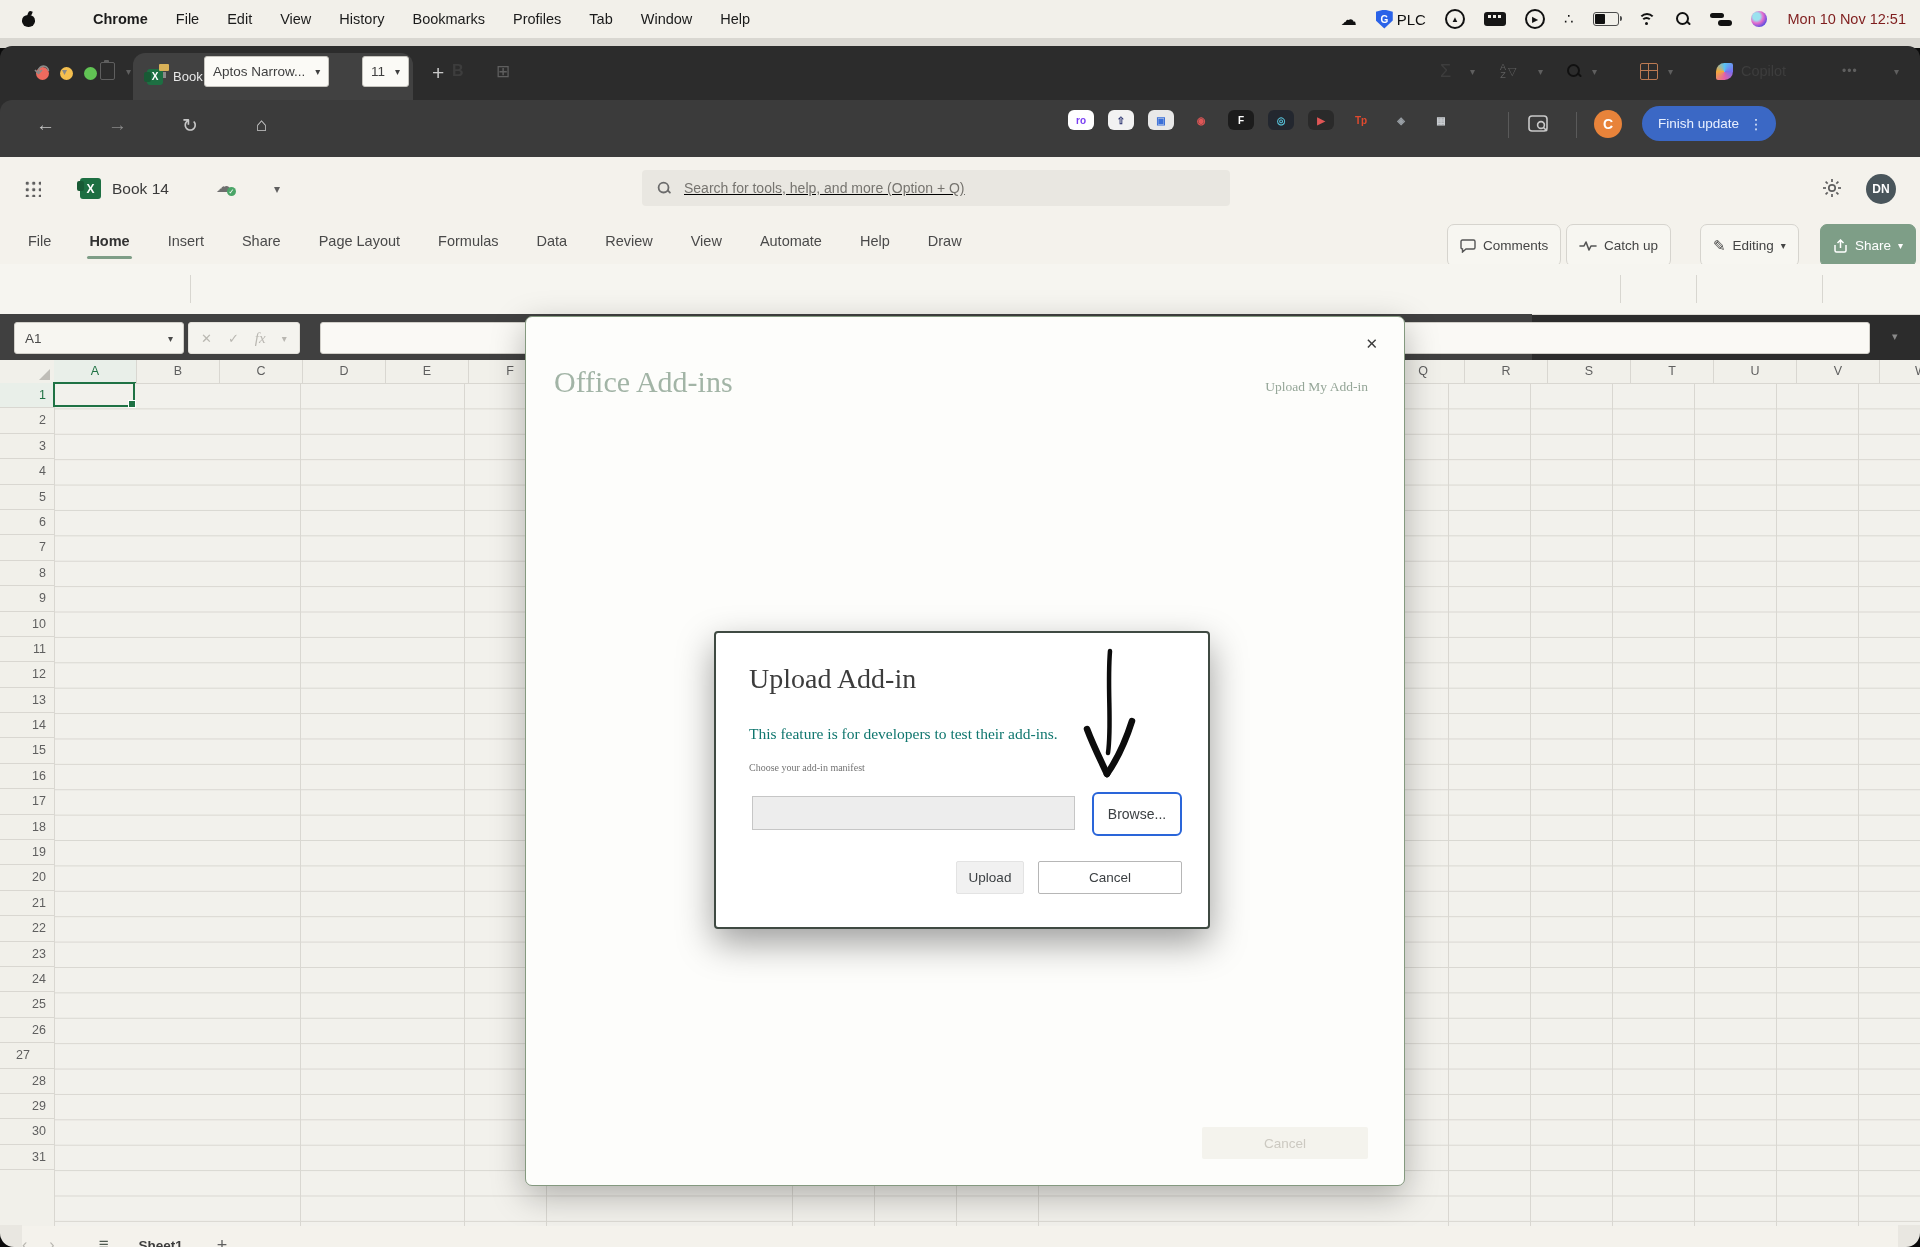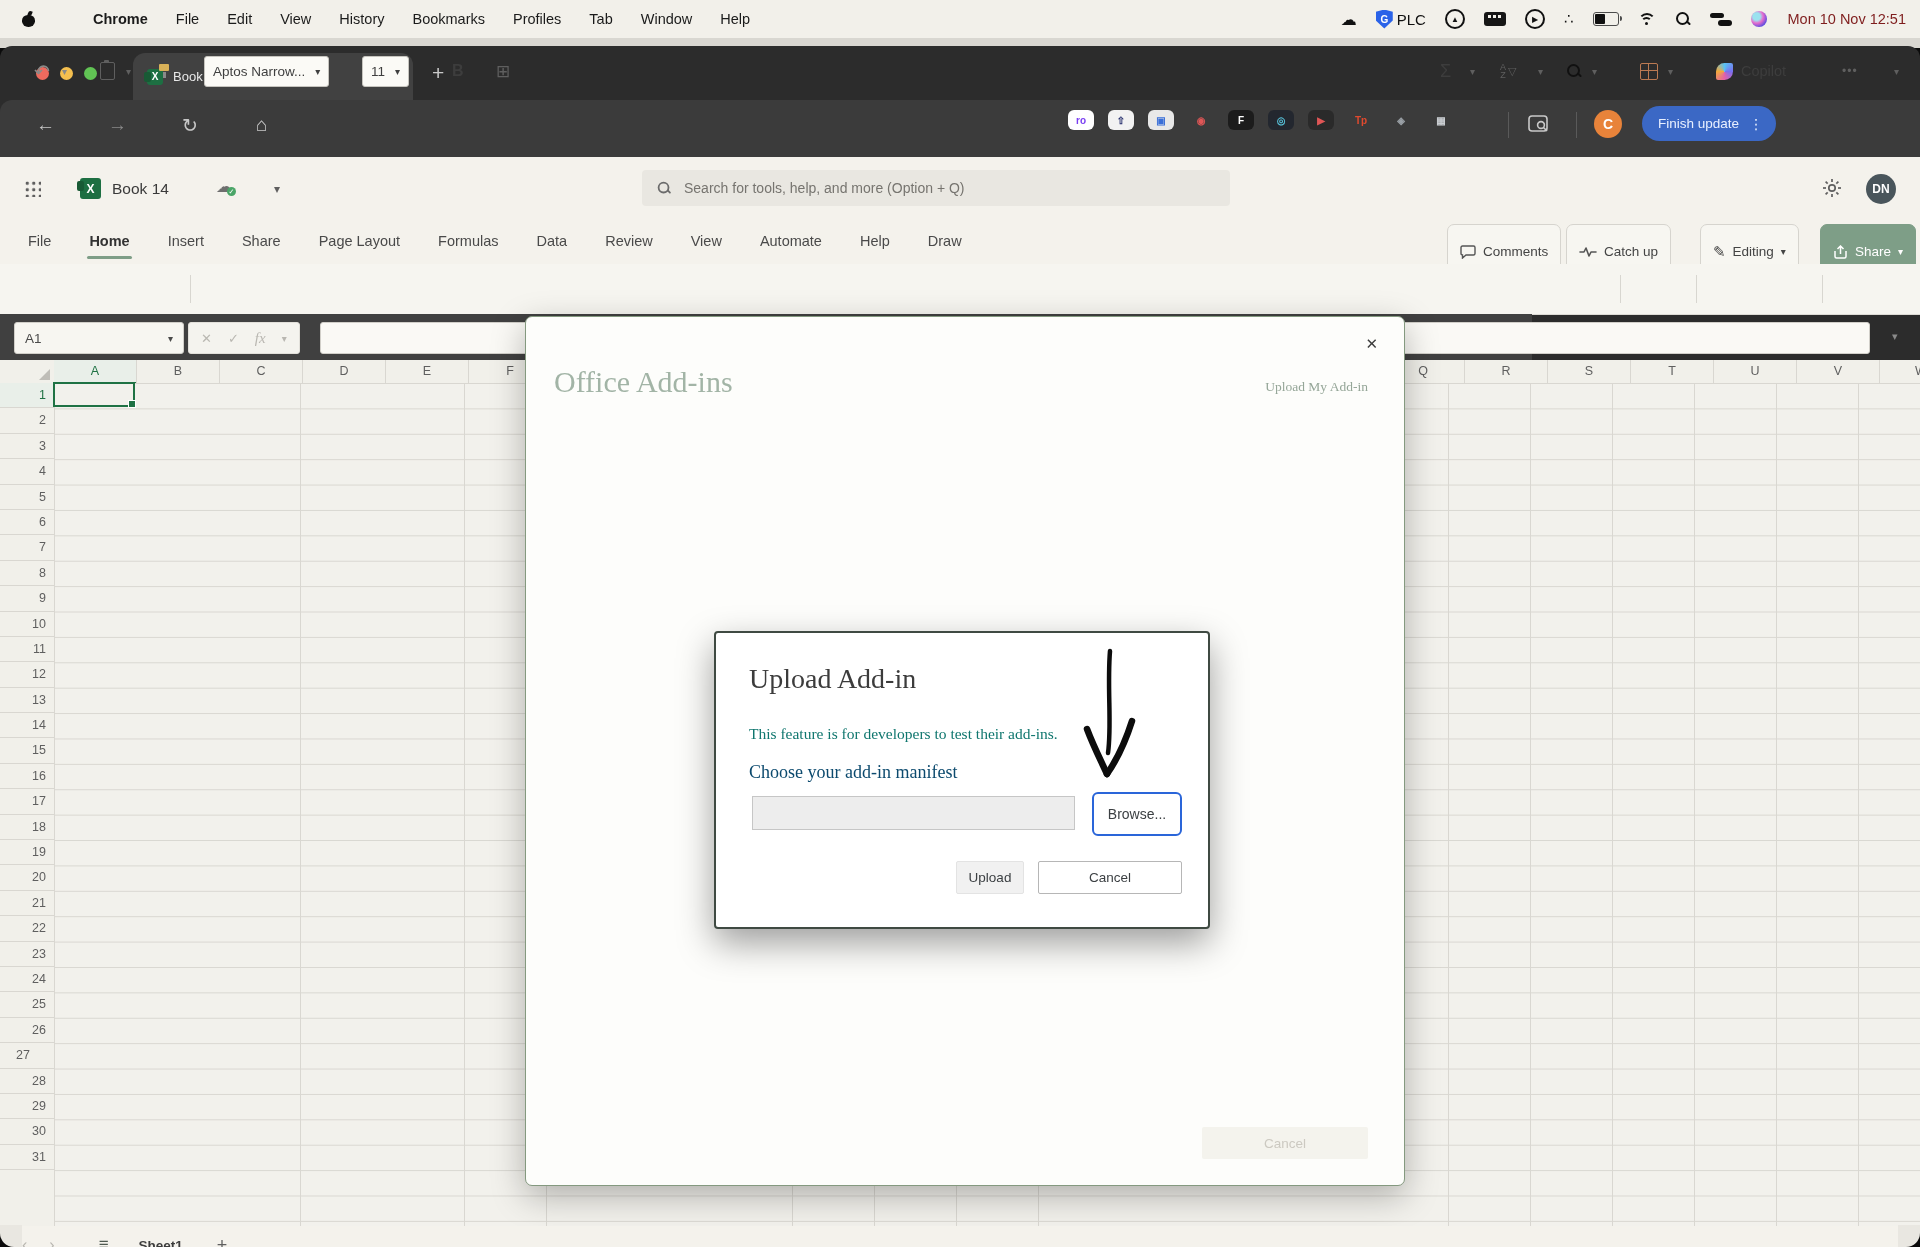--- a/index.html
+++ b/index.html
@@ -74,35 +74,35 @@
   #update-btn{left:1642px;top:60px;height:35px;padding:0 12px 0 16px;background:#3b68c5;border-radius:18px;color:#e9f0ff;font-size:13.5px;display:flex;align-items:center;gap:10px;cursor:pointer;}
   #update-dots{font-size:14px;letter-spacing:1px;}
   
   #xlheader{left:0;top:111px;width:1920px;height:61px;background:#f4f2ec;}
   .waffle{left:24px;top:134px;width:17px;height:17px;background-image:radial-gradient(circle,#5f5f5f 1.7px,transparent 1.9px);background-size:6.5px 6.5px;cursor:pointer;}
   #hdr-xlicon{left:80px;top:132px;width:21px;height:21px;font-size:12px;}
   #doc-title{left:112px;top:134px;font-size:15.5px;color:#3a3a3a;cursor:text;}
   #cloud-saved{left:216px;top:130px;font-size:17px;color:#6e6e6e;position:absolute;}
   #cloud-saved i{position:absolute;right:-3px;bottom:1px;width:9px;height:9px;border-radius:50%;background:#4aa567;color:#fff;font-size:7px;font-style:normal;display:flex;align-items:center;justify-content:center;}
   #hdr-chev{left:274px;top:136px;color:#5f5f5f;font-size:12px;cursor:pointer;}
-  #search-pill{left:642px;top:124px;width:588px;height:36px;background:#e9e7e1;border-radius:4px;display:flex;align-items:center;}
+  #search-pill{left:642px;top:124px;width:588px;height:36px;background:#e9e7e1;border-radius:4px;display:flex;align-items:center;text-decoration:underline;}
   #search-pill .mag::before{border-color:#6b6b6b;}
   #search-pill .mag::after{background:#6b6b6b;}
   #search-pill .mag{margin-left:14px;transform:scale(.9);}
   #search-input{flex:1;border:none;background:transparent;outline:none;font-size:14px;color:#3a3a3a;margin-left:10px;font-family:"Liberation Sans",sans-serif;}
   #search-input::placeholder{color:#76746f;}
   #gear{left:1822px;top:132px;width:20px;height:20px;cursor:pointer;}
   #avatar-dn{left:1866px;top:128px;width:30px;height:30px;border-radius:50%;background:#49555b;color:#fff;font-size:12px;font-weight:700;display:flex;align-items:center;justify-content:center;cursor:pointer;}
   
   #ribbonrow{left:0;top:172px;width:1920px;height:46px;background:#f4f2ec;}
   #ribbon-tabs{position:absolute;left:26px;top:0;height:46px;display:flex;gap:34px;align-items:center;font-size:14.5px;color:#4a4a4a;}
   #ribbon-tabs .rtab{cursor:pointer;position:relative;padding:4px 2px;}
   #ribbon-tabs .active{font-weight:700;color:#333;}
   #ribbon-tabs .active::after{content:"";position:absolute;left:0;right:0;bottom:-6px;height:3px;border-radius:2px;background:#7e9e87;}
-  .rbtn{top:178px;height:33px;border:1px solid #d6d4ce;background:#f7f6f1;border-radius:7px;display:flex;align-items:center;gap:7px;padding:10px 12px;font-size:13.5px;color:#444;cursor:pointer;}
+  .rbtn{top:178px;height:33px;border:1px solid #d6d4ce;background:#f7f6f1;border-radius:7px;display:flex;align-items:center;gap:7px;padding:4px 12px;font-size:13.5px;color:#444;cursor:pointer;}
   #btn-comments{left:1447px;}
   #btn-catchup{left:1566px;}
   #btn-editing{left:1700px;}
   #btn-share{left:1820px;background:#7e9e87;border-color:#7e9e87;color:#fff;}
   .chev{font-size:10px;color:inherit;}
   
   #cmdbar{left:0;top:218px;width:1920px;height:50px;background:#f6f5f0;border-bottom:1px solid #dddbd5;}
   .cmd{position:absolute;top:0;height:50px;display:flex;align-items:center;color:#5f5f5f;cursor:pointer;}
   .cdiv{top:229px;width:1px;height:28px;background:#d8d6d0;}
   .selbox{border:1px solid #c6c4be;border-radius:3px;background:#fbfaf6;height:29px;display:flex;align-items:center;padding:0 8px;gap:10px;font-size:13.5px;color:#3f3f3f;}
@@ -145,21 +145,21 @@
   #addins-close{position:absolute;right:26px;top:18px;color:#3d3d3d;font-size:15px;cursor:pointer;}
   #addins-title{position:absolute;left:28px;top:48px;font-family:"Liberation Serif",serif;font-size:30px;color:#a2b4a6;}
   #addins-upload-link{position:absolute;right:36px;top:62px;font-family:"Liberation Serif",serif;font-size:13.5px;color:#95a698;cursor:pointer;}
   #addins-banner{position:absolute;left:0;right:0;top:132px;height:30px;background:#faf6df;}
   #addins-banner span{position:absolute;left:28px;top:6px;font-family:"Liberation Serif",serif;font-size:13.5px;color:#a9a79b;}
   #addins-cancel{position:absolute;right:36px;bottom:26px;width:166px;height:32px;background:#f4f3ed;border-radius:2px;color:#ccc9c1;font-size:13.5px;display:flex;align-items:center;justify-content:center;cursor:pointer;}
   
   #upload-modal{left:714px;top:585px;width:492px;height:294px;background:#fff;border:2px solid #3f4a42;border-radius:4px;box-shadow:0 14px 36px rgba(0,0,0,.38);}
   #um-title{position:absolute;left:33px;top:30px;font-family:"Liberation Serif",serif;font-size:28px;color:#3c3c3c;}
   #um-desc{position:absolute;left:33px;top:92px;font-family:"Liberation Serif",serif;font-size:15.5px;color:#0f766e;}
-  #um-label{position:absolute;left:33px;top:129px;font-family:"Liberation Serif",serif;font-size:18px;color:#0c4a6e;}
+  #um-label{position:absolute;left:33px;top:129px;font-family:"Liberation Serif",serif;font-size:10px;color:#737373;}
   #um-input{position:absolute;left:36px;top:163px;width:323px;height:34px;background:#ededed;border:1px solid #c6c6c6;box-sizing:border-box;cursor:text;}
   #um-browse{position:absolute;left:376px;top:159px;width:86px;height:40px;background:#fff;border:2px solid #2a65d9;border-radius:6px;font-size:14px;color:#3c4043;display:flex;align-items:center;justify-content:center;cursor:pointer;}
   #um-upload{position:absolute;left:240px;top:228px;width:66px;height:31px;background:#f1f1f1;border:1px solid #e3e3e3;border-radius:2px;font-size:13.5px;color:#3c4043;display:flex;align-items:center;justify-content:center;cursor:pointer;}
   #um-cancel{position:absolute;left:322px;top:228px;width:142px;height:31px;background:#fff;border:1px solid #b6b6b6;border-radius:2px;font-size:13.5px;color:#3c4043;display:flex;align-items:center;justify-content:center;cursor:pointer;}
   #um-arrow{position:absolute;left:0;top:0;pointer-events:none;}
   
   #sheetbar{left:0;top:1180px;width:1920px;height:38px;background:#f4f2ec;display:flex;align-items:center;}
   #sheet-prev{margin-left:22px;color:#b8b6b0;font-size:16px;cursor:pointer;}
   #sheet-next{margin-left:22px;color:#b8b6b0;font-size:16px;cursor:pointer;}
   #sheet-menu{margin-left:44px;color:#4f5a51;font-size:17px;cursor:pointer;}

